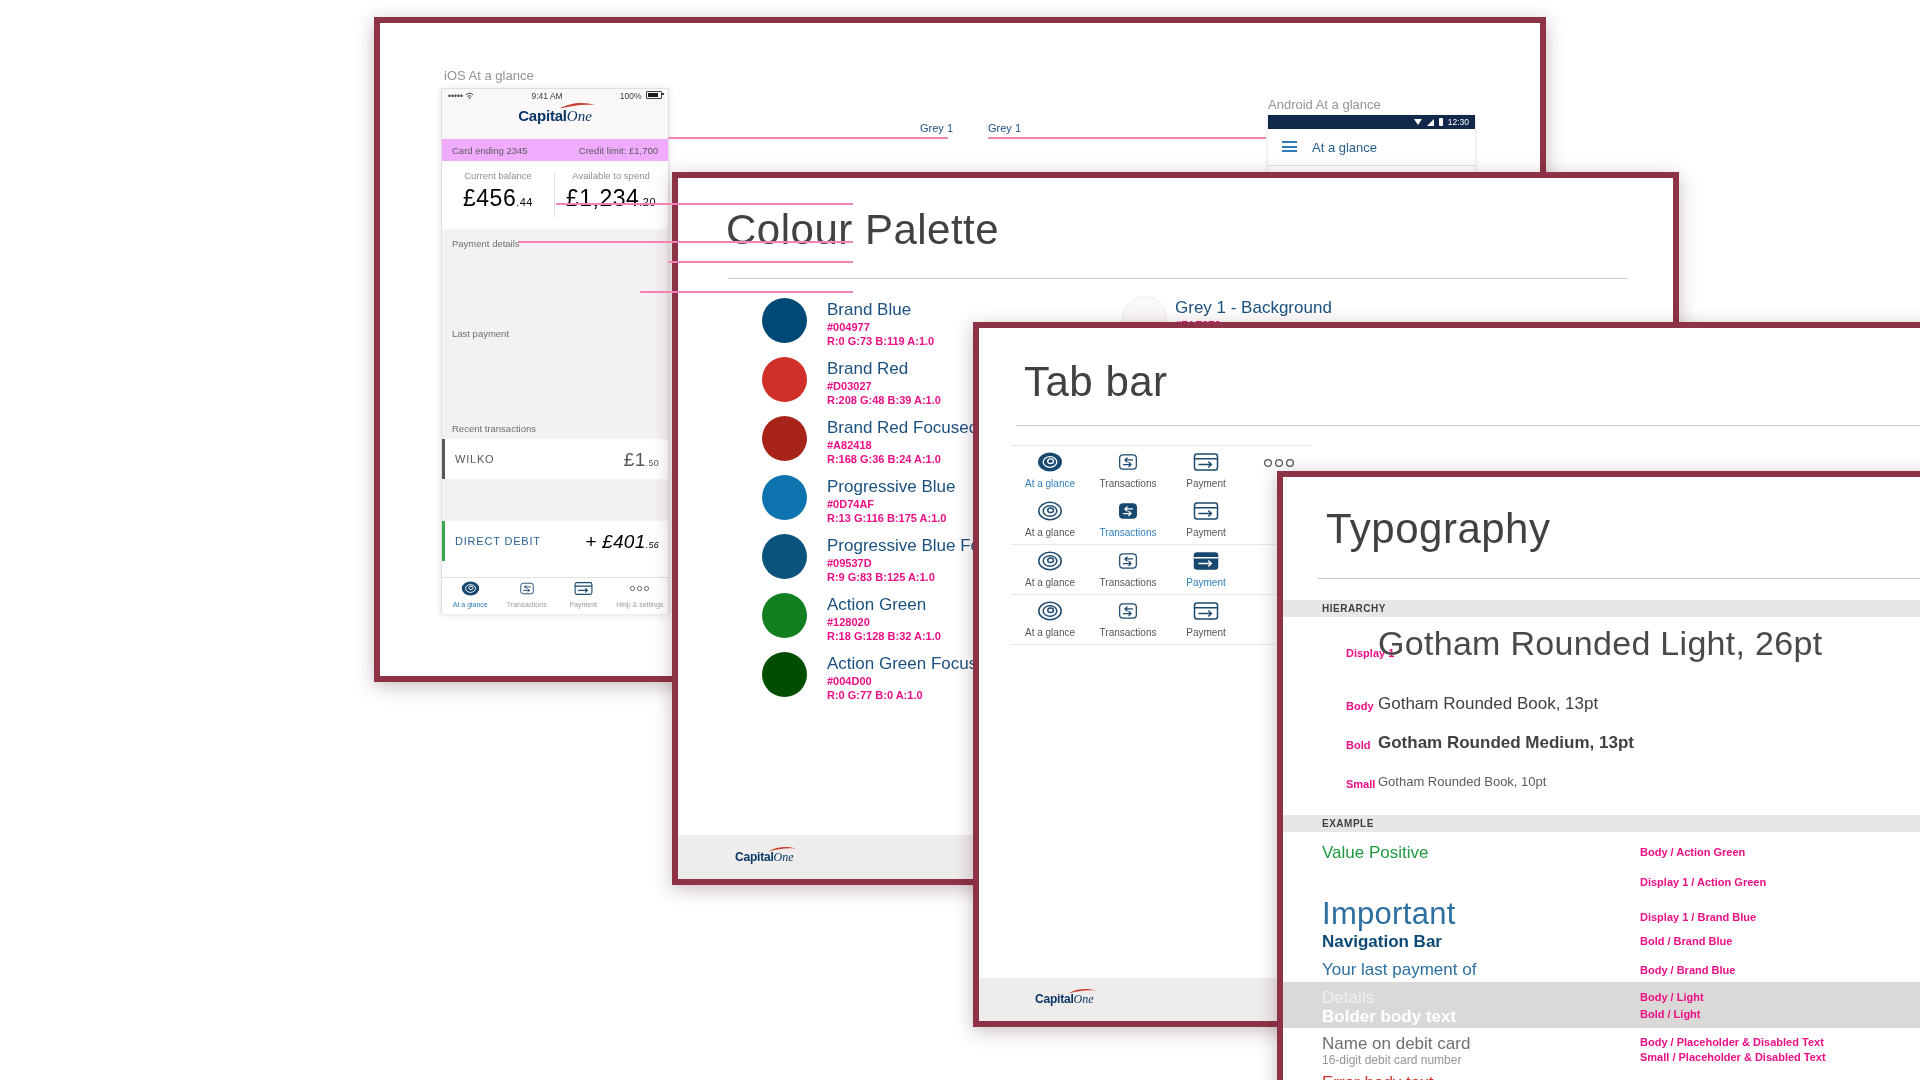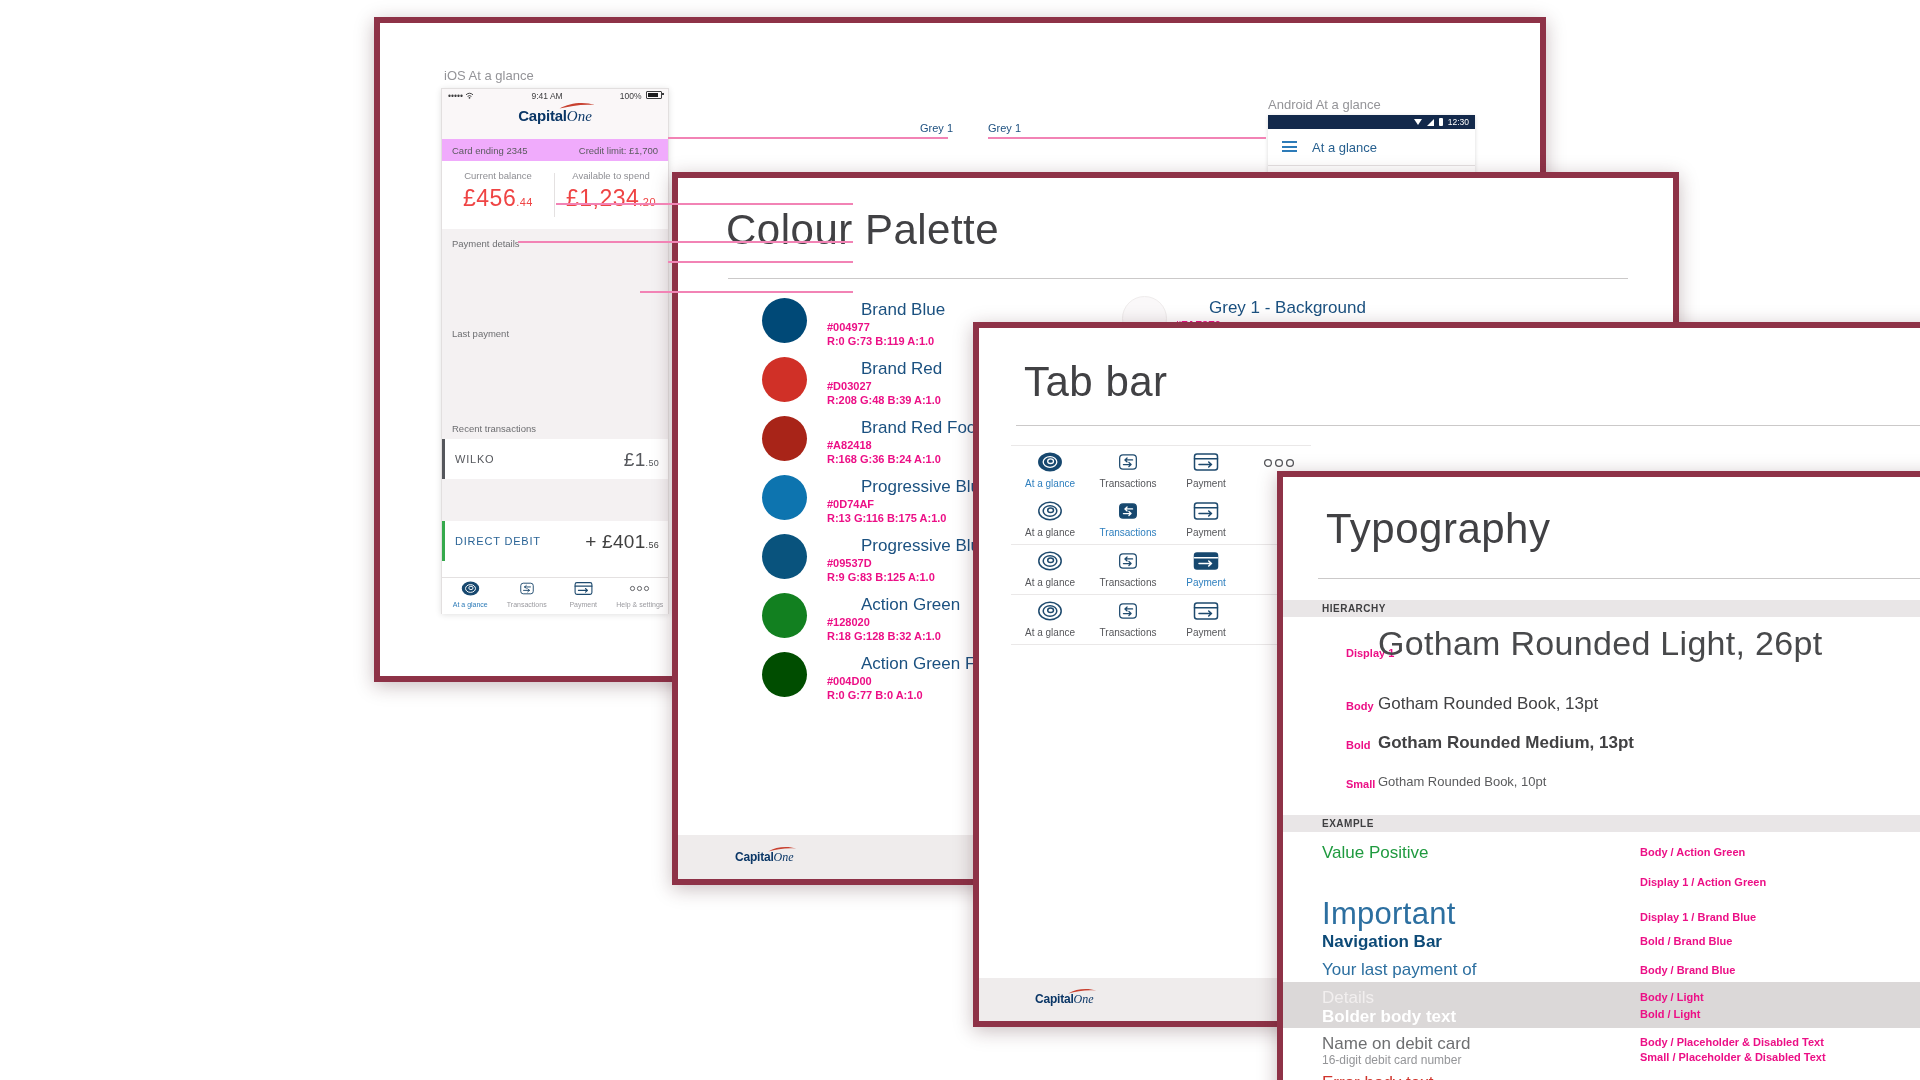--- a/index.html
+++ b/index.html
@@ -15,21 +15,21 @@
   .secbar{position:absolute;height:17px;background:#E9E6E7;color:#3F3F41;font-size:10px;
           font-weight:bold;line-height:17px;letter-spacing:.5px;}
 
   
   #phone{position:absolute;width:226px;height:524px;background:#F4F1F2;border:1px solid #E2DFDF;
          box-shadow:0 1px 6px rgba(0,0,0,.12);}
   .ph-block{position:absolute;left:0;width:100%;}
   .ph-label{font-size:9.5px;color:#6D6E71;}
   .ph-sub{font-size:9.5px;color:#8E8E93;}
   .ph-blue{color:#27608F;}
-  .amt{font-size:23px;color:#ef4444;letter-spacing:.5px;}
+  .amt{font-size:23px;color:#000000;letter-spacing:.5px;}
   .amt .dec{font-size:11px;letter-spacing:.5px;}
   .amt-s{font-size:19px;color:#27608F;letter-spacing:.5px;}
   .amt-s .dec{font-size:9px;}
   .statusbar{position:absolute;top:0;left:0;width:100%;height:14px;display:flex;
              align-items:center;justify-content:space-between;padding:0 6px;box-sizing:border-box;
              font-size:8.5px;color:#3C3C3E;}
   .bat{display:inline-block;width:14px;height:6px;border:1px solid #3C3C3E;border-radius:1px;
        position:relative;margin-left:2px;}
   .bat i{position:absolute;left:1px;top:1px;bottom:1px;width:10px;background:#1C1C1E;display:block;}
   .bat:after{content:"";position:absolute;right:-3px;top:1px;width:2px;height:2px;background:#3C3C3E;}
@@ -59,21 +59,21 @@
   .icon-dots circle{fill:none;stroke:#55565A;stroke-width:1.3;}
 
   
   .c1-logo{position:relative;display:inline-block;white-space:nowrap;line-height:1;}
   .c1-logo b{font-weight:bold;color:#0A3666;letter-spacing:-.2px;}
   .c1-logo .one{font-family:"Liberation Serif",serif;font-style:italic;color:#0A3666;}
   .c1-logo svg{position:absolute;}
 
   
   .swatch-circle{position:absolute;width:45px;height:45px;border-radius:50%;}
-  .sw-name{position:absolute;font-size:17px;color:#1B5180;margin-left:34px;}
+  .sw-name{position:absolute;font-size:17px;color:#1B5180;}
   .sw-hex{position:absolute;font-size:11px;}
   .sw-rgb{position:absolute;font-size:11px;}
 
   
   .trow{position:absolute;left:32px;width:300px;height:49px;background:#fff;border-bottom:1px solid #EAE8E8;}
   .trow.first{border-top:1px solid #EAE8E8;}
   .titem{position:absolute;top:6px;width:78px;text-align:center;}
   .titem .tlabel{font-size:10px;color:#55565A;margin-top:2px;}
   .titem.active .tlabel{color:#2E7FBE;}
 
@@ -153,21 +153,21 @@
 
       <div class="abs ph-label" style="left:10px;top:334px">Recent transactions</div>
       <div class="txrow" style="top:350px">
         <span class="accent" style="background: rgb(85, 87, 92);"></span>
         <span class="txname" style="color: rgb(85, 87, 92);">WILKO</span>
         <span class="txamt" style="color: rgb(85, 87, 92);"><span></span><span>£1</span><span class="dec">.50</span></span>
       </div>
       <div class="txrow" style="top:432px">
         <span class="accent" style="background: rgb(53, 169, 76);"></span>
         <span class="txname" style="color: rgb(42, 100, 150);">DIRECT DEBIT</span>
-        <span class="txamt" style="color: #404040;"><span>+ </span><span>£401</span><span class="dec">.56</span></span>
+        <span class="txamt" style="color: #000000; font-style: italic;"><span>+ </span><span>£401</span><span class="dec">.56</span></span>
       </div>
       <div class="ph-block" style="top:472px;height:52px;background:#fff"></div>
 
       <div class="ph-tabbar">
         <div class="ph-tab active">
           <svg class="icon-glance" width="19" height="15" viewBox="0 0 26 20">
             <ellipse class="outer" cx="13" cy="10" rx="11.2" ry="8.7"></ellipse>
             <ellipse class="inner" cx="13" cy="10" rx="6.8" ry="5.3"></ellipse>
             <ellipse class="inner" cx="13.6" cy="9.2" rx="2.9" ry="2.3"></ellipse>
           </svg>

